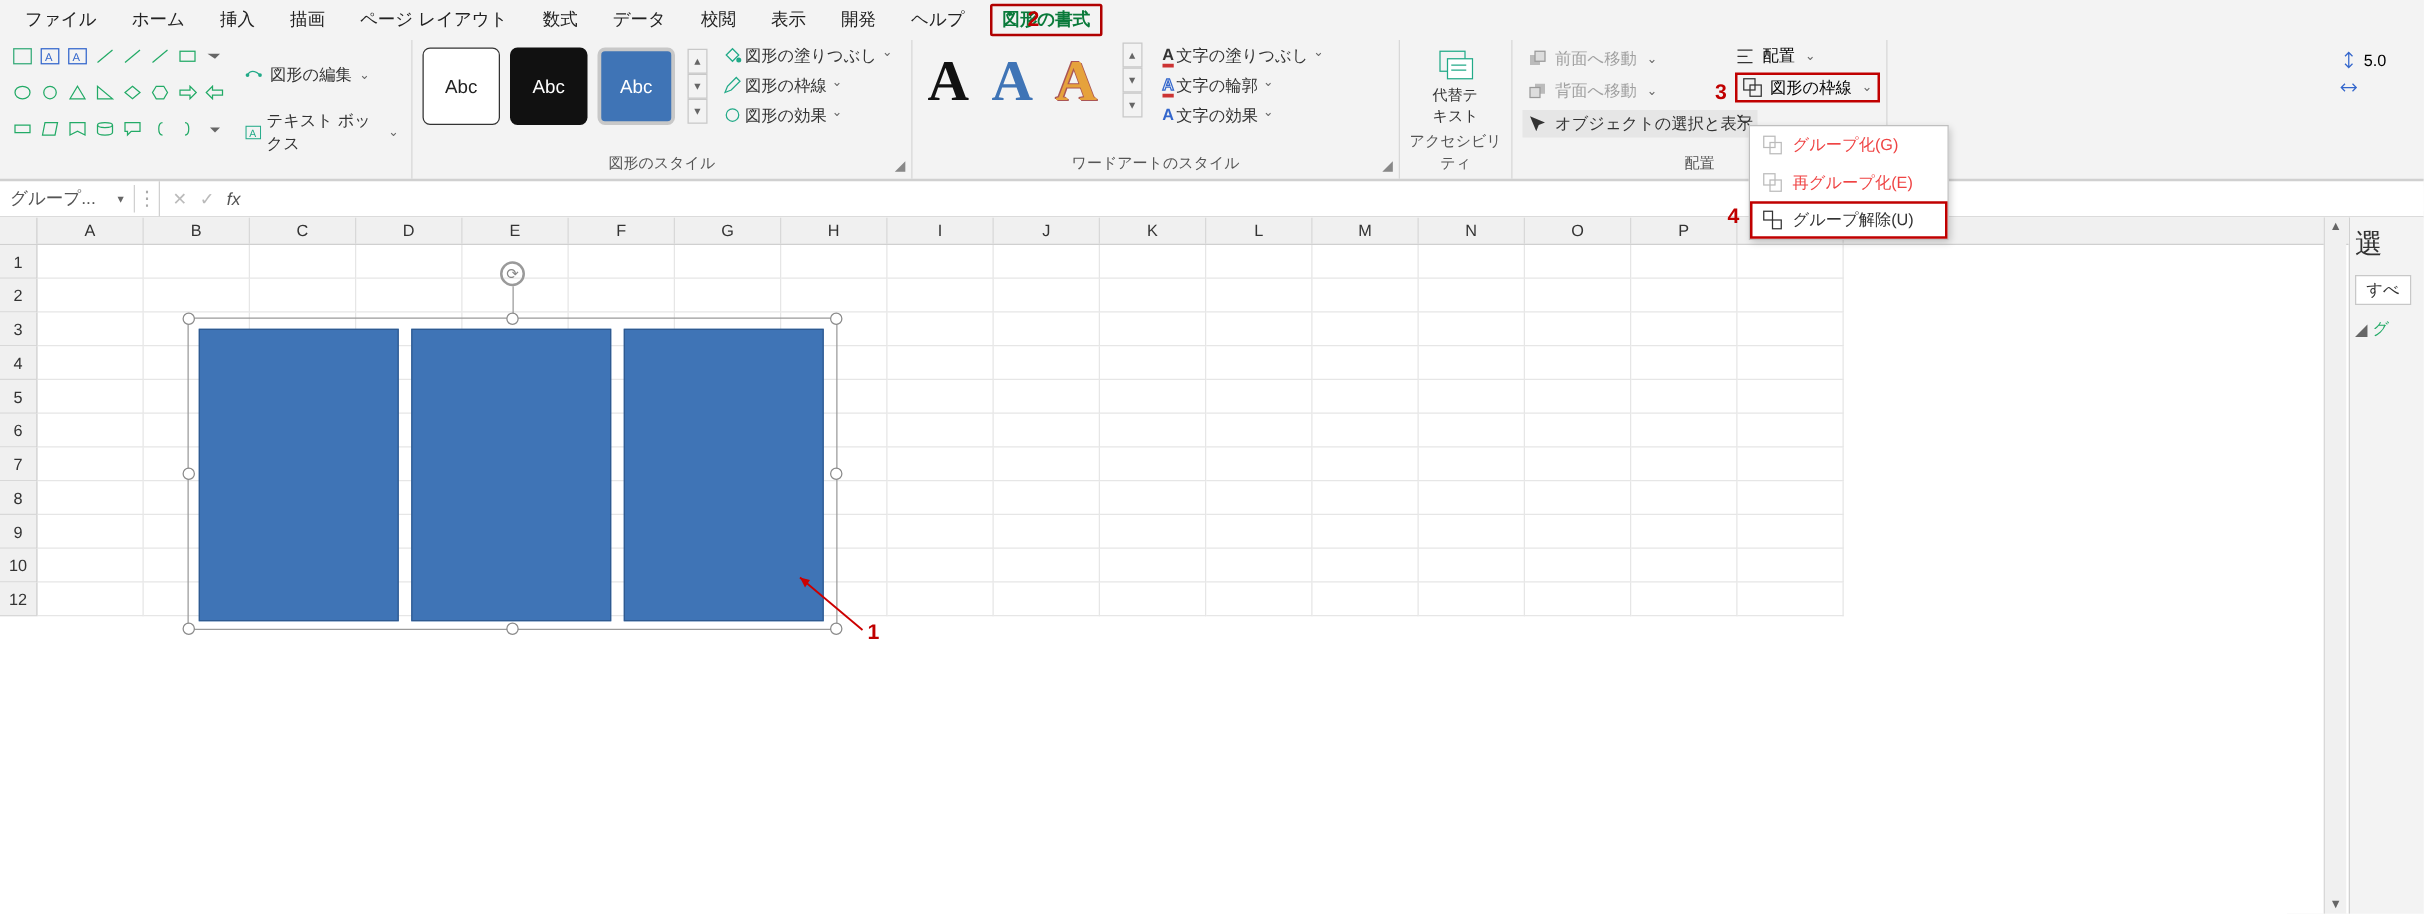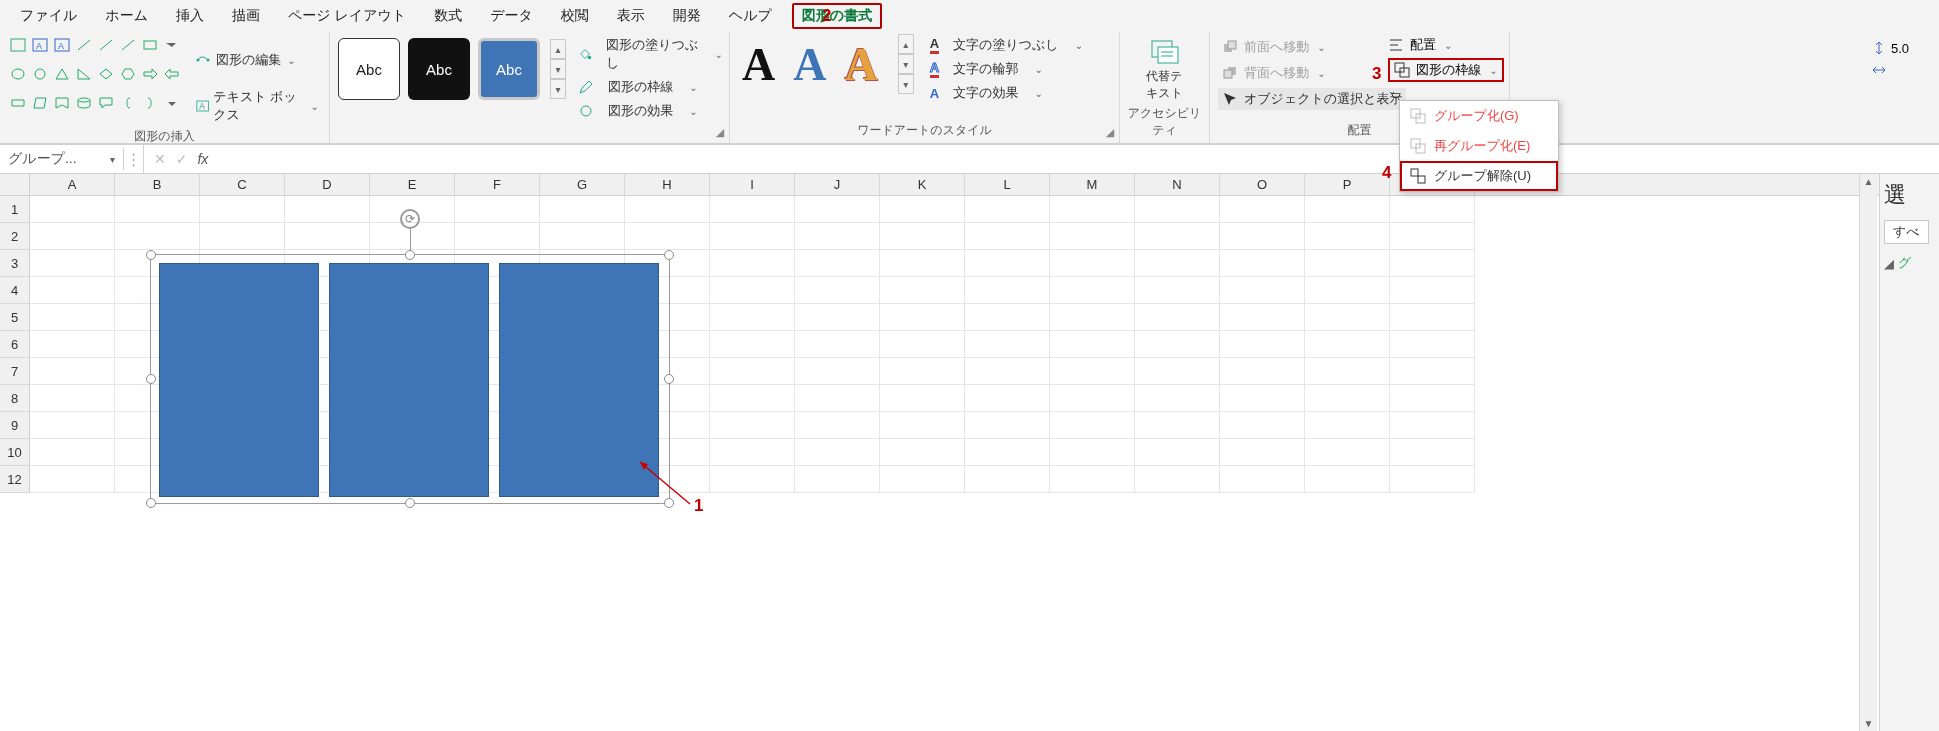--- a/index.html
+++ b/index.html
@@ -29,21 +29,21 @@
 
 
 .stylegal { display:flex; gap:8px; align-items:center; padding: 4px 2px; }
 .styleswatch { width:62px; height:62px; border-radius:6px; display:flex; align-items:center; justify-content:center; font-size:15px; }
 .sw1 { background:#fff; border:1px solid #333; color:#222;}
 .sw2 { background:#111; color:#fff;}
 .sw3 { background:#3f74b6; border:3px solid #c8c8c8; color:#fff; border-radius:6px;}
 .galnav { display:flex; flex-direction:column; margin-left:2px;}
 .galnav div{ width:16px; height:20px; border:1px solid #c8c8c8; display:flex; align-items:center; justify-content:center; font-size:10px; color:#666;}
 .style-side { display:flex; flex-direction:column; margin-left:10px; gap:6px; padding-top:2px;}
-.style-side .sbtn{display:flex; align-items:center; gap:14px; font-size:13px; color:#333;}
+.style-side .sbtn{display:flex; align-items:flex-start; gap:2px; font-size:13px; color:#333;}
 
 
 .wagal { display:flex; gap:18px; align-items:center; padding:0 6px;}
 .waA { font-size:46px; font-family: "Times New Roman", serif; font-weight:600;}
 .wa1{ color:#111;}
 .wa2{ color:#3f74b6;}
 .wa3{ color:#e6a23c; text-shadow: -1px -1px 0 #a55, 1px 1px 0 #a55;}
 
 
 .altbtn{ display:flex; flex-direction:column; align-items:center; justify-content:center; gap:4px; width:60px; font-size:12px; color:#333; padding-top:6px;}
@@ -58,21 +58,21 @@
 .dropdown-menu .ditem{ display:flex; align-items:center; gap:8px; padding:6px 10px; font-size:13px; color:#333;}
 .dropdown-menu .ditem.disabled{ color:#ef4444;}
 .dropdown-menu .ditem.hl{ border:2px solid #c00000; padding:4px 8px;}
 
 
 .sizecol{ display:flex; flex-direction:column; gap:6px; padding:4px 2px; font-size:13px;}
 .sizecol .srow{ display:flex; align-items:center; gap:4px;}
 
 
 .fbar{ display:flex; align-items:center; height:30px; background:#fff; border-top:1px solid #d0d0d0; border-bottom:1px solid #d0d0d0;}
-.namebox{ width:124px; padding:2px 8px; font-size:14px; color:#555; border-right:1px solid #d0d0d0; display:flex; align-items:center; justify-content:space-between;}
+.namebox{ width:108px; padding:2px 8px; font-size:14px; color:#555; border-right:1px solid #d0d0d0; display:flex; align-items:center; justify-content:space-between;}
 .fx-icons{ display:flex; align-items:center; gap:10px; padding:0 10px; color:#888;}
 .fx-icons span{font-size:14px;}
 .fxlabel{ font-style:italic; color:#555;}
 .fxinput{ flex:1; padding:2px 6px; font-size:14px; border:none; outline:none;}
 
 
 .sheetwrap{ position:relative; background:#fff; height: calc(731px - 32px - 112px - 30px); display:flex;}
 .grid{ position:relative; flex:1; overflow:hidden;}
 .colheads{ display:flex; position:sticky; top:0; background:#f0f0f0; border-bottom:1px solid #d0d0d0; height:22px;}
 .colheads .ch{ width:85px; text-align:center; font-size:13px; color:#333; border-right:1px solid #d8d8d8; line-height:22px;}
@@ -268,21 +268,20 @@
         <div class="sbtn">
           <svg class="icon16" viewBox="0 0 16 16">
               <rect x="1" y="2" width="14" height="12" fill="none" stroke="#2a8"></rect>
               <text x="4" y="12" font-size="10" fill="#2a8">A</text>
             </svg>
           <span>テキスト ボックス</span>
             <span class="chev">⌄</span>
         </div>
       </div>
     </div>
-    <div class="label">図形の挿入</div>
   </div>
 
   <div class="rgroup" style="width:400px;">
     <div class="body">
       <div class="stylegal">
         <div class="styleswatch sw1">Abc</div>
         <div class="styleswatch sw2">Abc</div>
         <div class="styleswatch sw3">Abc</div>
         <div class="galnav">
           <div>▴</div>
@@ -308,20 +307,21 @@
         </div>
         <div class="sbtn">
           <svg class="icon16" viewBox="0 0 16 16">
               <circle cx="8" cy="8" r="5" fill="none" stroke="#2a8"></circle>
             </svg>
           <span>図形の効果</span>
             <span class="chev">⌄</span>
         </div>
       </div>
     </div>
+    <div class="label">図形のスタイル</div>
     <div class="launcher">◢</div>
   </div>
 
   <div class="rgroup" style="width:390px;">
     <div class="body">
       <div class="wagal">
         <div class="waA wa1">A</div>
         <div class="waA wa2">A</div>
         <div class="waA wa3">A</div>
         <div class="galnav">

